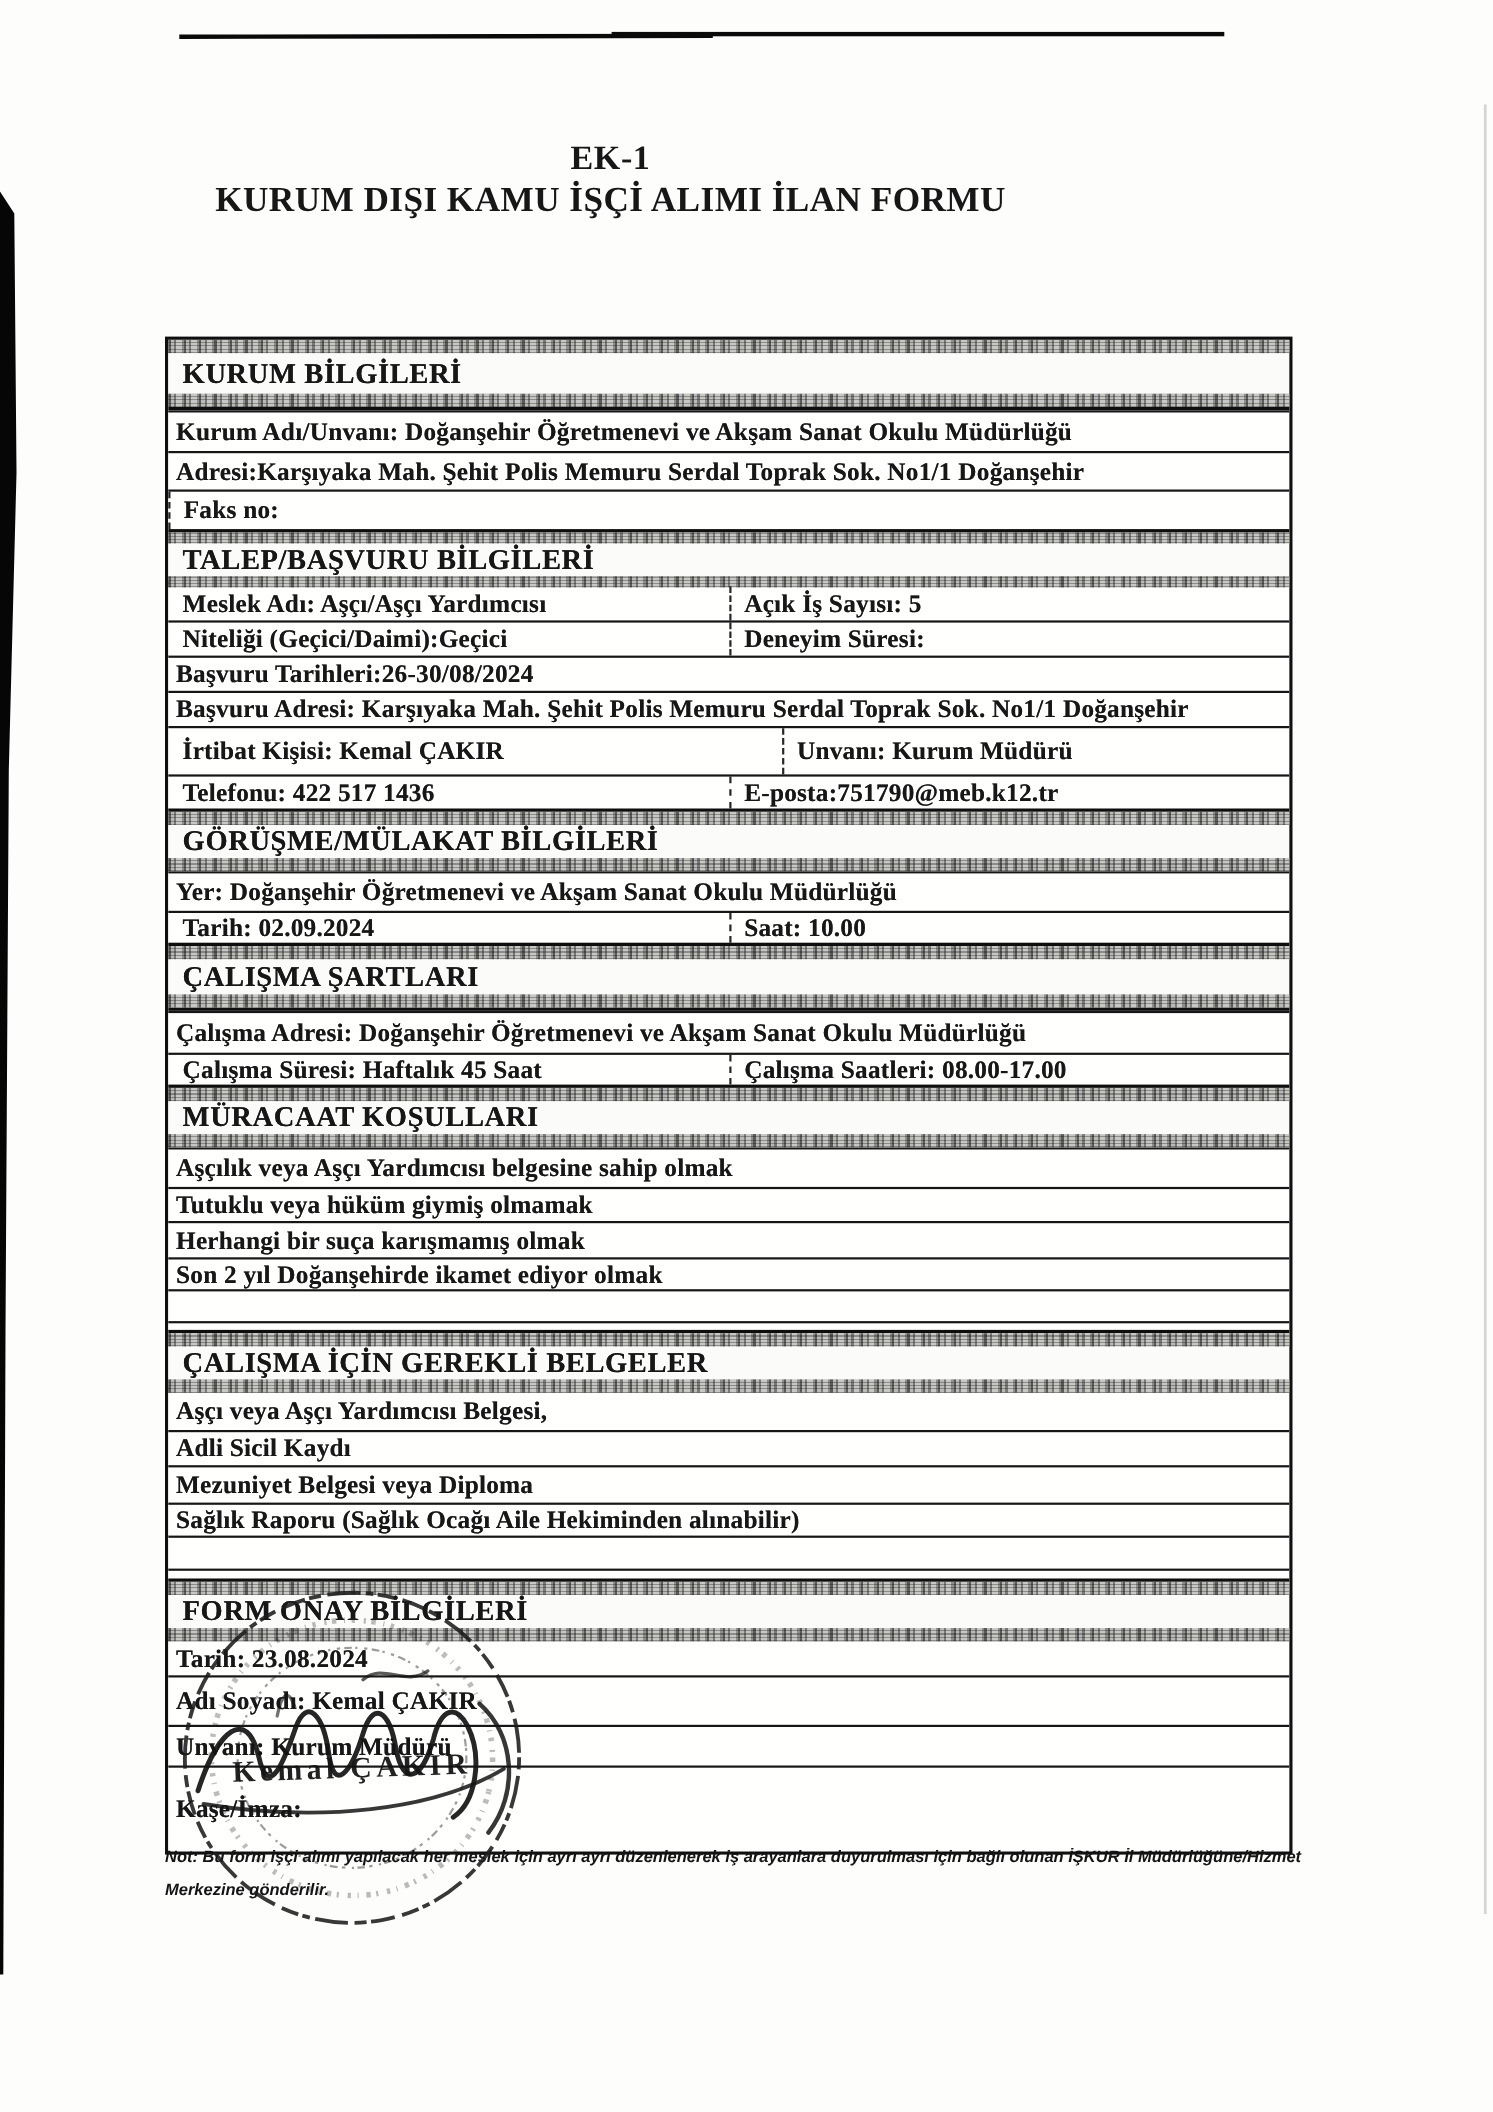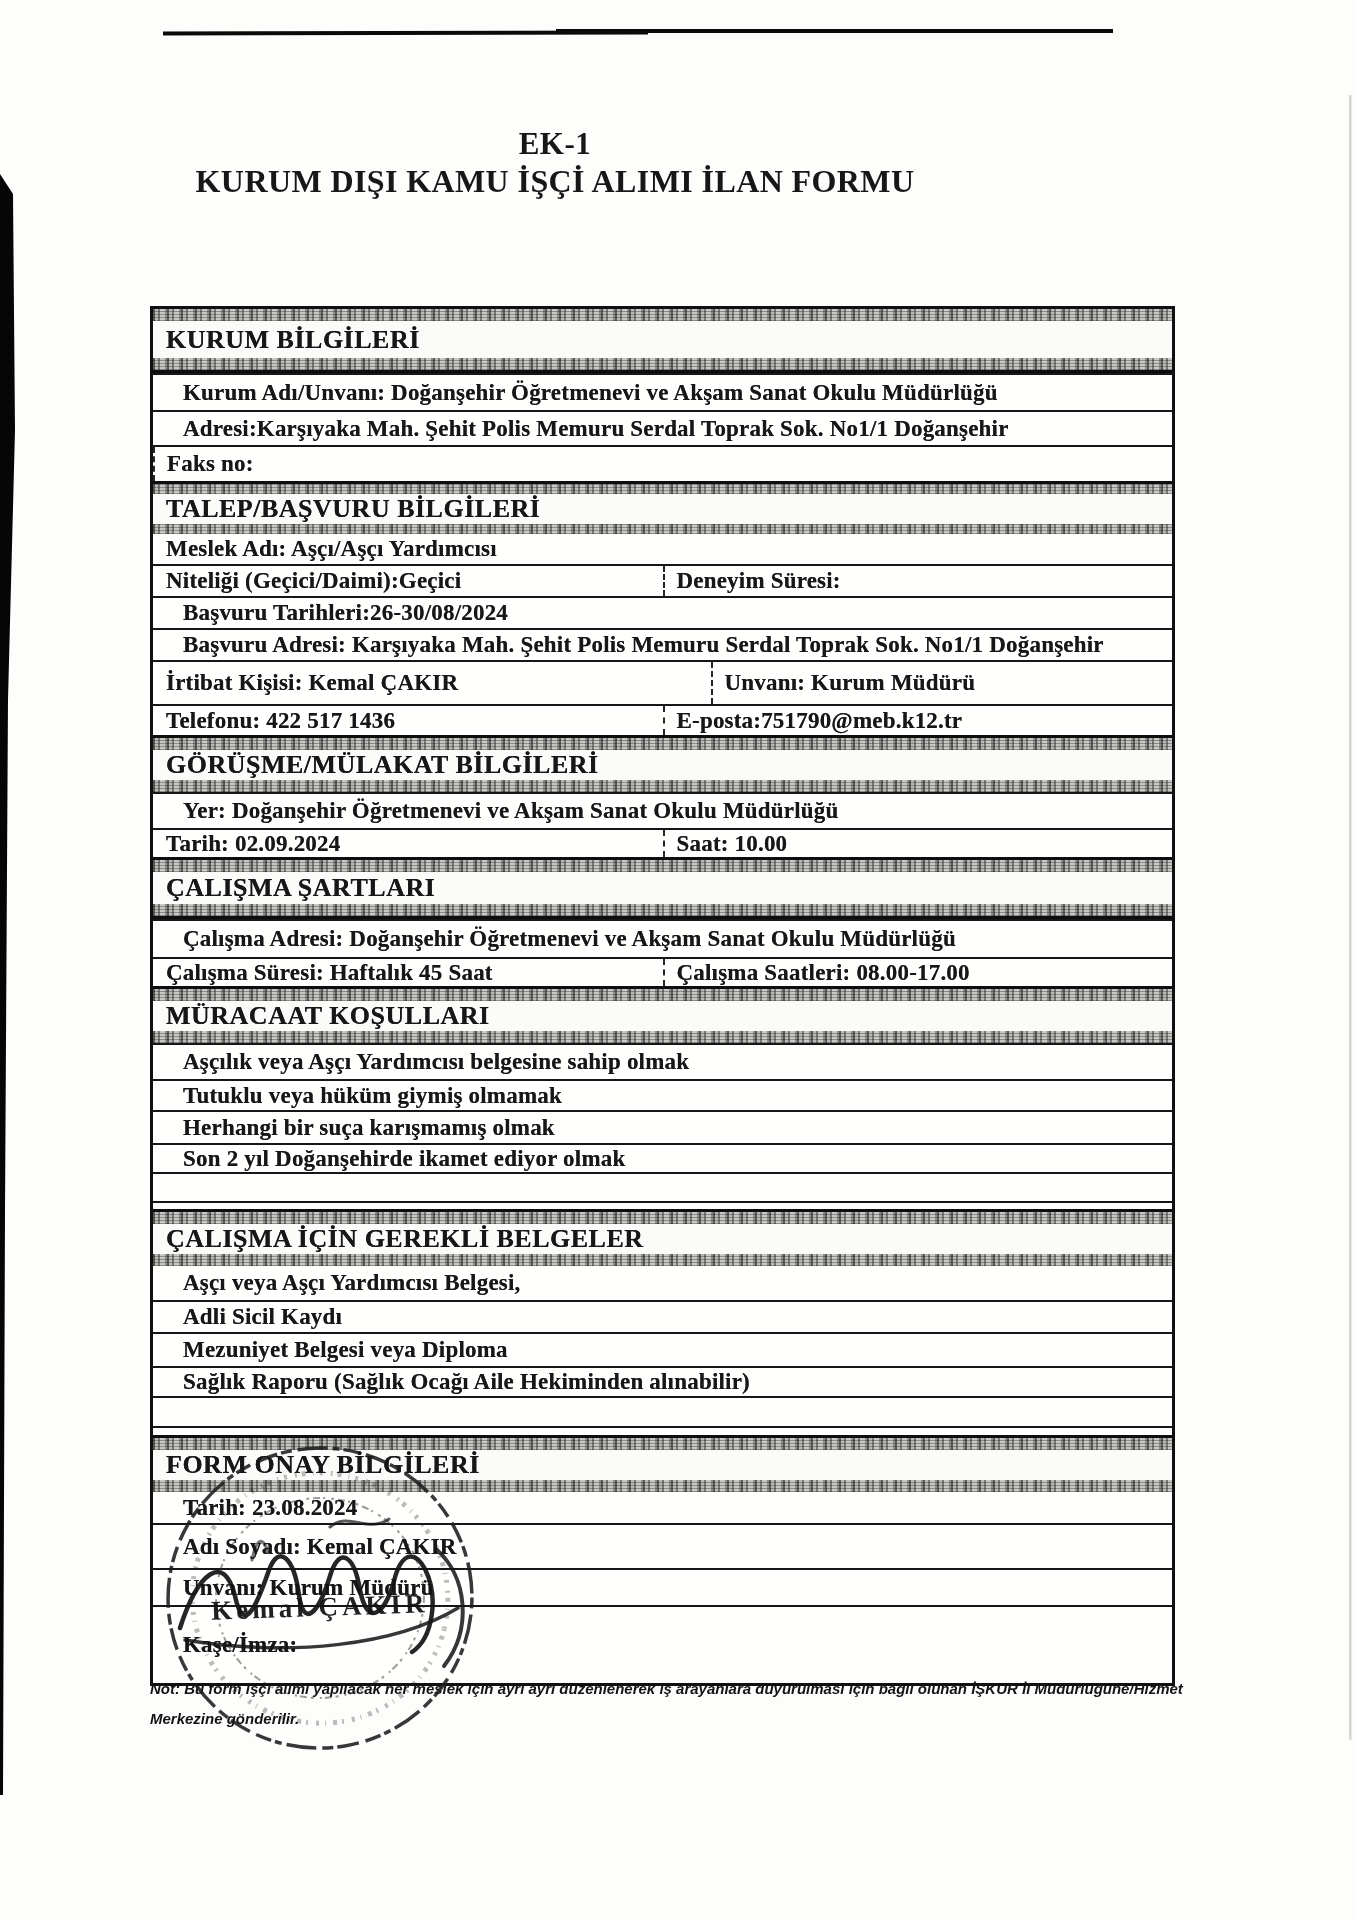--- a/index.html
+++ b/index.html
@@ -37,21 +37,21 @@
       repeating-linear-gradient(0deg, rgba(0,0,0,.25) 0 1px, rgba(255,255,255,.25) 1px 3px);
     background-color:#bdbdb9;
   }
   .band-label{
     flex:1;display:flex;align-items:center;padding-left:13px;
     font-size:26px;font-weight:700;letter-spacing:.5px;
     text-shadow:0 0 .5px rgba(0,0,0,.8);
   }
   .row{
     display:flex;align-items:center;border-top:2px solid #161616;
-    padding-left:30px;font-size:23px;font-weight:700;letter-spacing:.2px;
+    padding-left:7px;font-size:23px;font-weight:700;letter-spacing:.2px;
     text-shadow:0 0 .4px rgba(0,0,0,.65);
     background:#fffffe;
   }
   .row2{
     display:flex;align-items:stretch;border-top:2px solid #161616;
     font-size:23px;font-weight:700;letter-spacing:.2px;
     text-shadow:0 0 .4px rgba(0,0,0,.65);
     background:#fffffe;
   }
   .row2 .c1{width:50%;display:flex;align-items:center;padding-left:13px;}
@@ -89,20 +89,21 @@
     <div class="c2">Faks no:</div>
   </div>
 
   <div class="band" style="height:50px;">
     <div class="speck" style="flex:0 0 10px;height:10px;"></div>
     <div class="band-label">TALEP/BAŞVURU BİLGİLERİ</div>
     <div class="speck" style="flex:0 0 10px;height:10px;"></div>
   </div>
   <div class="row2" style="height:33px;">
     <div class="c1">Meslek Adı: Aşçı/Aşçı Yardımcısı</div>
+    <div class="c2">Açık İş Sayısı: 5</div>
   </div>
   <div class="row2" style="height:32px;">
     <div class="c1">Niteliği (Geçici/Daimi):Geçici</div>
     <div class="c2">Deneyim Süresi:</div>
   </div>
   <div class="row" style="height:32px;">Başvuru Tarihleri:26-30/08/2024</div>
   <div class="row" style="height:32px;">Başvuru Adresi: Karşıyaka Mah. Şehit Polis Memuru Serdal Toprak Sok. No1/1 Doğanşehir</div>
   <div class="row2" style="height:44px;gap:48px;">
     <div class="c1">İrtibat Kişisi: Kemal ÇAKIR</div>
     <div class="c2">Unvanı: Kurum Müdürü</div>

